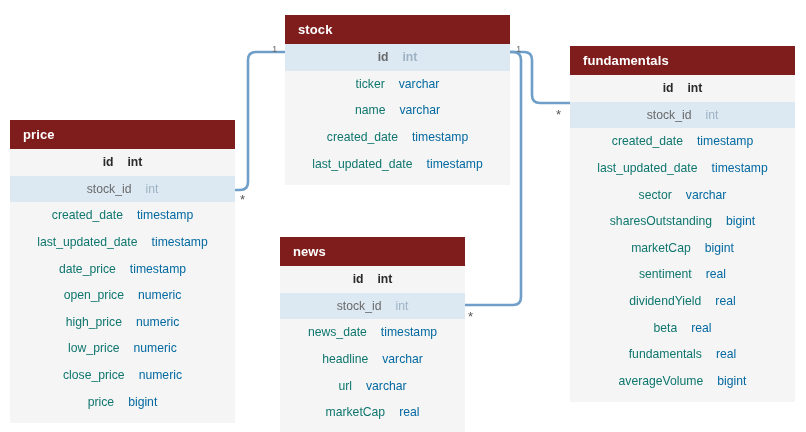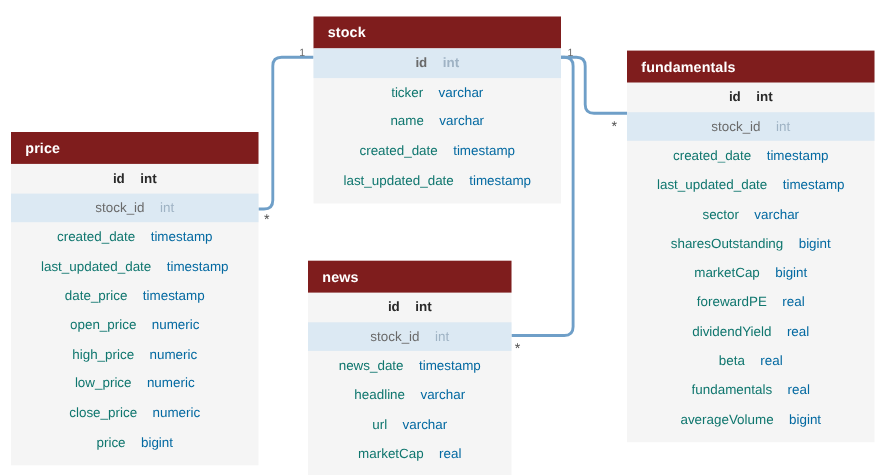--- a/index.html
+++ b/index.html
@@ -237,21 +237,21 @@
           </div>
           <div class="field-row">
             <span class="field-name">sharesOutstanding</span>
             <span class="field-type">bigint</span>
           </div>
           <div class="field-row">
             <span class="field-name">marketCap</span>
             <span class="field-type">bigint</span>
           </div>
           <div class="field-row">
-            <span class="field-name">forewardPE</span>
+            <span class="field-name">sentiment</span>
             <span class="field-type">real</span>
           </div>
           <div class="field-row">
             <span class="field-name">dividendYield</span>
             <span class="field-type">real</span>
           </div>
           <div class="field-row">
             <span class="field-name">beta</span>
             <span class="field-type">real</span>
           </div>

